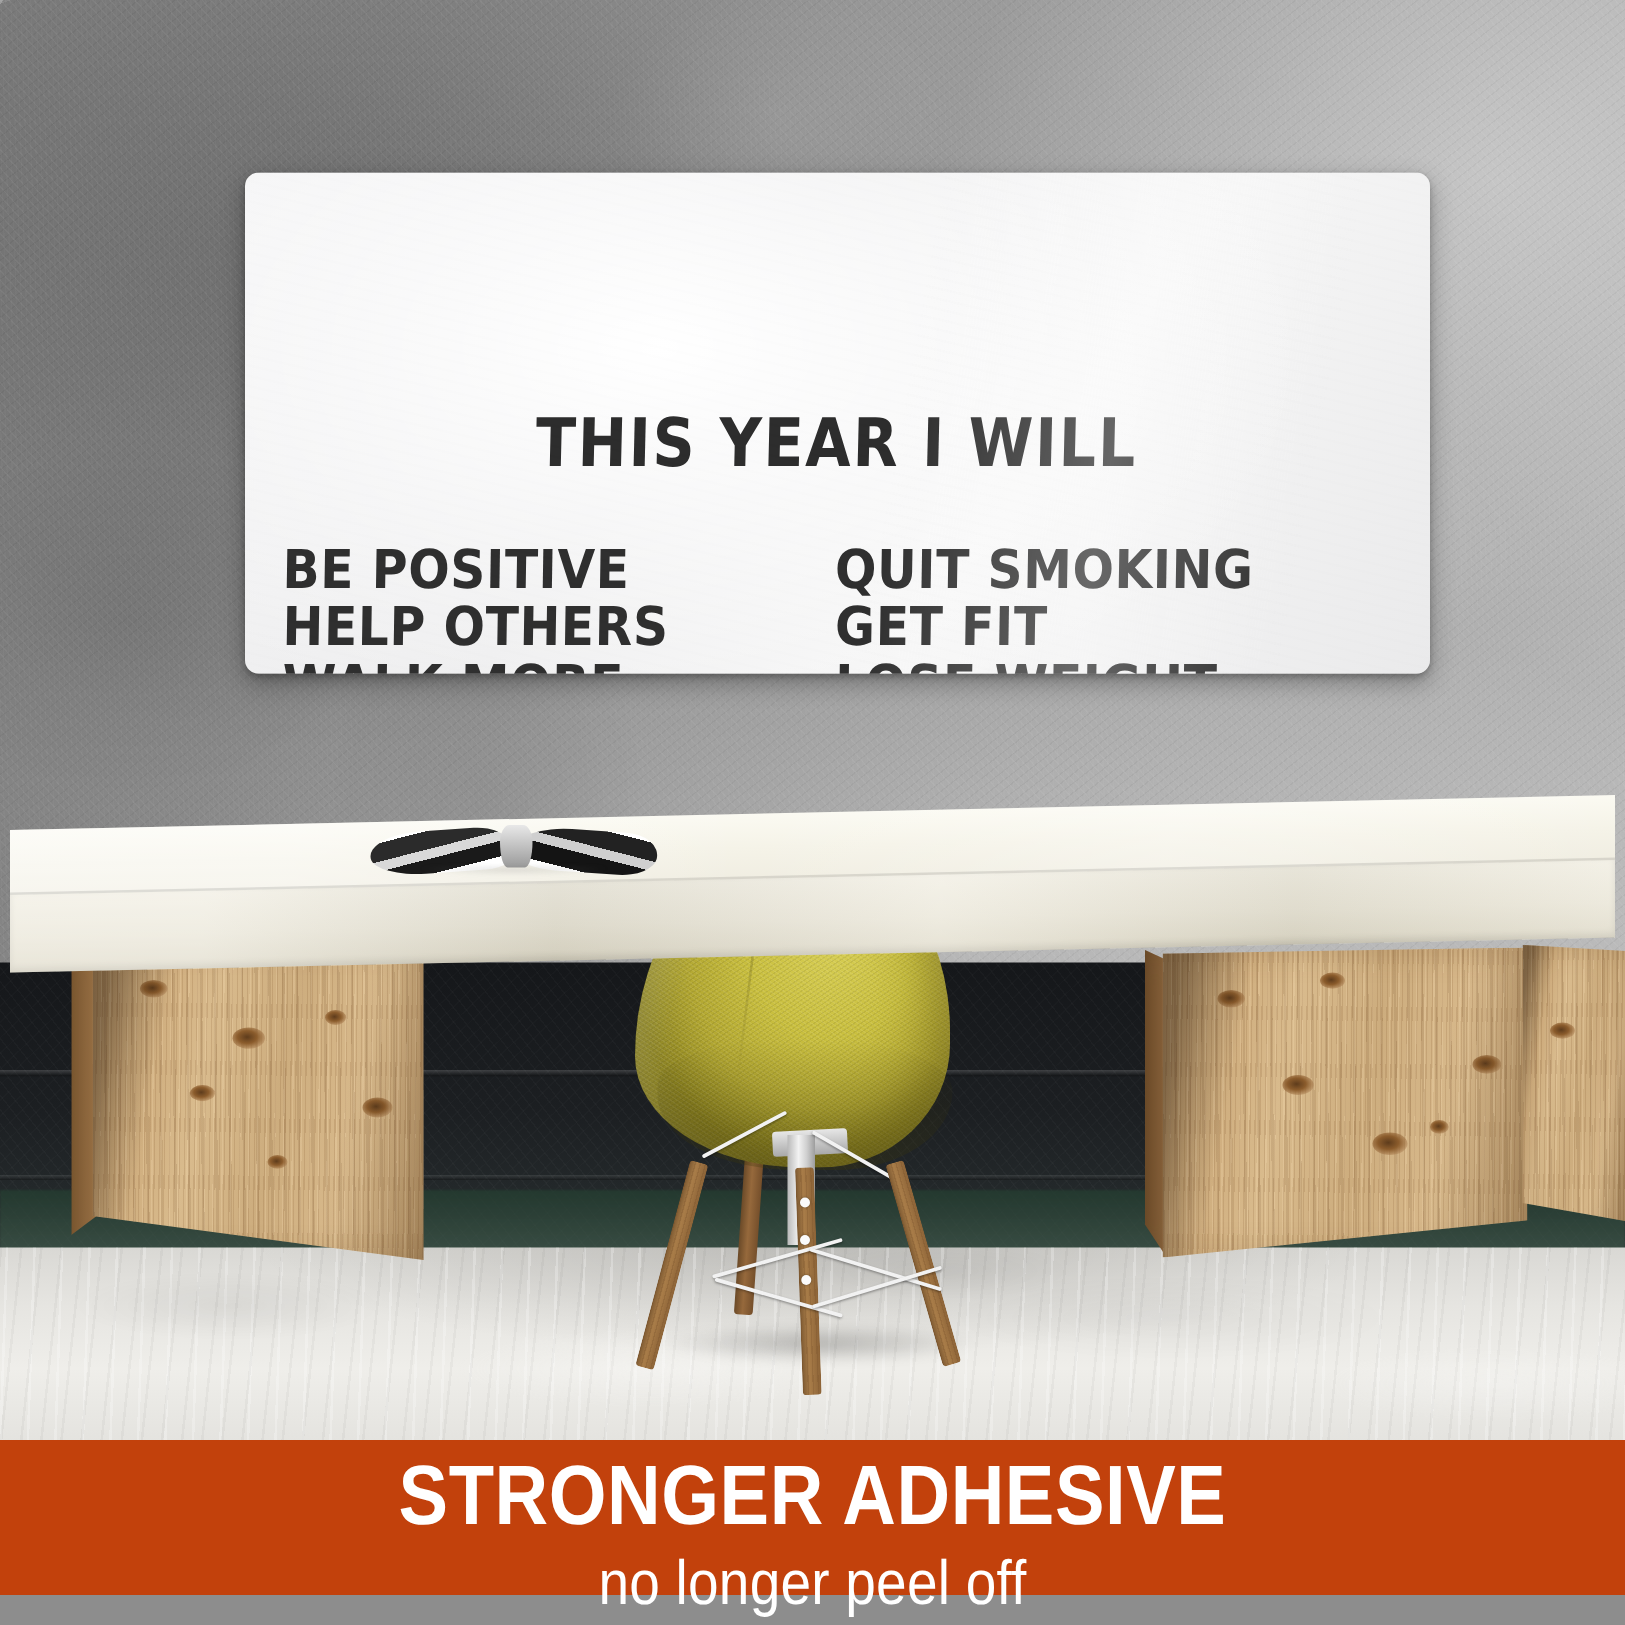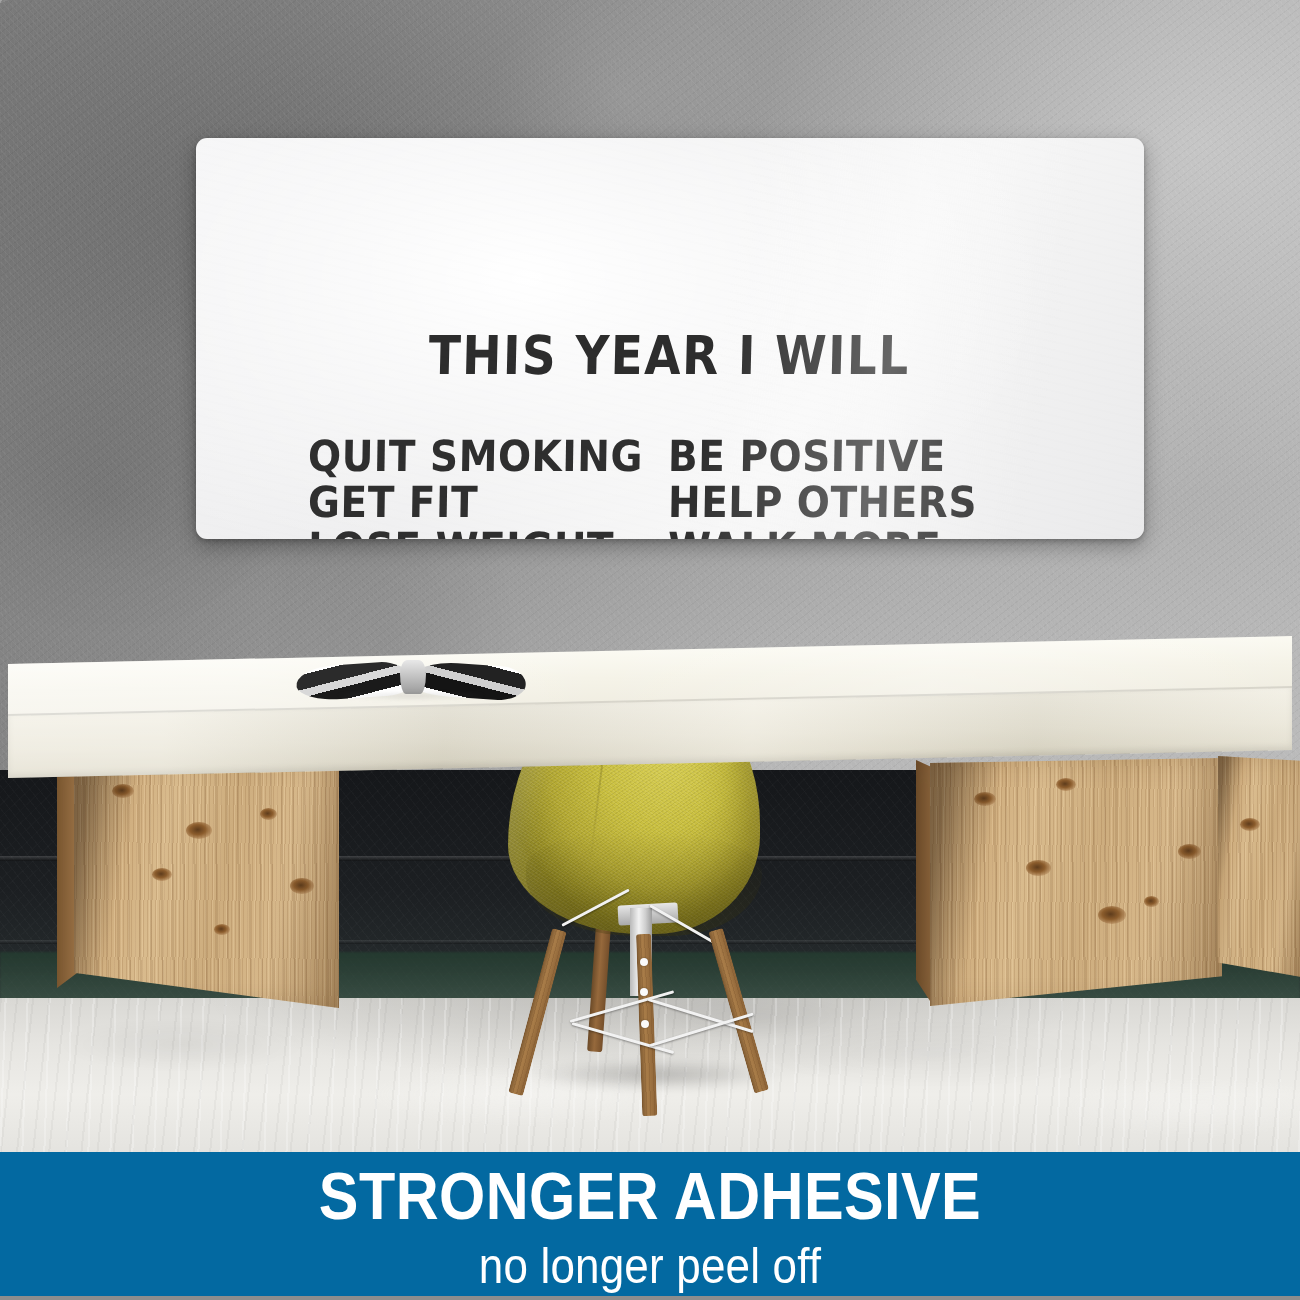--- a/index.html
+++ b/index.html
@@ -271,22 +271,22 @@
   .wire-f4{left:150px;top:372px;width:108px;transform:rotate(-17deg);transform-origin:left center;}
   .stud{position:absolute;width:8px;height:8px;border-radius:50%;background:#fafafa;box-shadow:0 0 2px rgba(0,0,0,.4);}
   .chair-shadow{
     position:absolute;left:480px;top:1050px;width:350px;height:50px;
     background:radial-gradient(ellipse 175px 22px at 50% 50%,rgba(0,0,0,.22),rgba(0,0,0,0) 72%);
     filter:blur(4px);
   }
 
   
   .banner{
-    position:absolute;left:0;top:1152px;width:1300px;height:144px;
-    background:#0369a1;
+    position:absolute;left:0;top:1152px;width:1300px;height:124px;
+    background:#c2410c;
   }
   .banner-main{
     position:absolute;left:0;right:0;top:6px;text-align:center;
     color:#ffffff;font-family:"Liberation Sans",sans-serif;
     font-weight:bold;font-size:66px;letter-spacing:.5px;
     transform:scaleX(.90) scaleY(1.02);
   }
   .banner-sub{
     position:absolute;left:0;right:0;top:85px;text-align:center;
     color:#ffffff;font-family:"Liberation Sans",sans-serif;
@@ -300,30 +300,30 @@
 <div id="scene">
 
   <div class="wall"></div>
   <div class="wall-grain"></div>
   <div class="wall-smudge"></div>
 
   <div class="board">
     <div class="board-inner">
       <div class="bd-title">THIS YEAR I WILL</div>
       <div class="bd-cols">
+        <div class="bd-col right">
+          <div class="bd-line">BE POSITIVE</div>
+          <div class="bd-line">HELP OTHERS</div>
+          <div class="bd-line">WALK MORE</div>
+
+        </div>
         <div class="bd-col left">
           <div class="bd-line">QUIT SMOKING</div>
           <div class="bd-line">GET FIT</div>
           <div class="bd-line">LOSE WEIGHT</div>
-
-        </div>
-        <div class="bd-col right">
-          <div class="bd-line">BE POSITIVE</div>
-          <div class="bd-line">HELP OTHERS</div>
-          <div class="bd-line">WALK MORE</div>
 
         </div>
       </div>
     </div>
     <div class="board-sheen"></div>
   </div>
 
   <div class="under-dark"></div>
   <div class="under-texture"></div>
   <div class="baseboard"></div>

